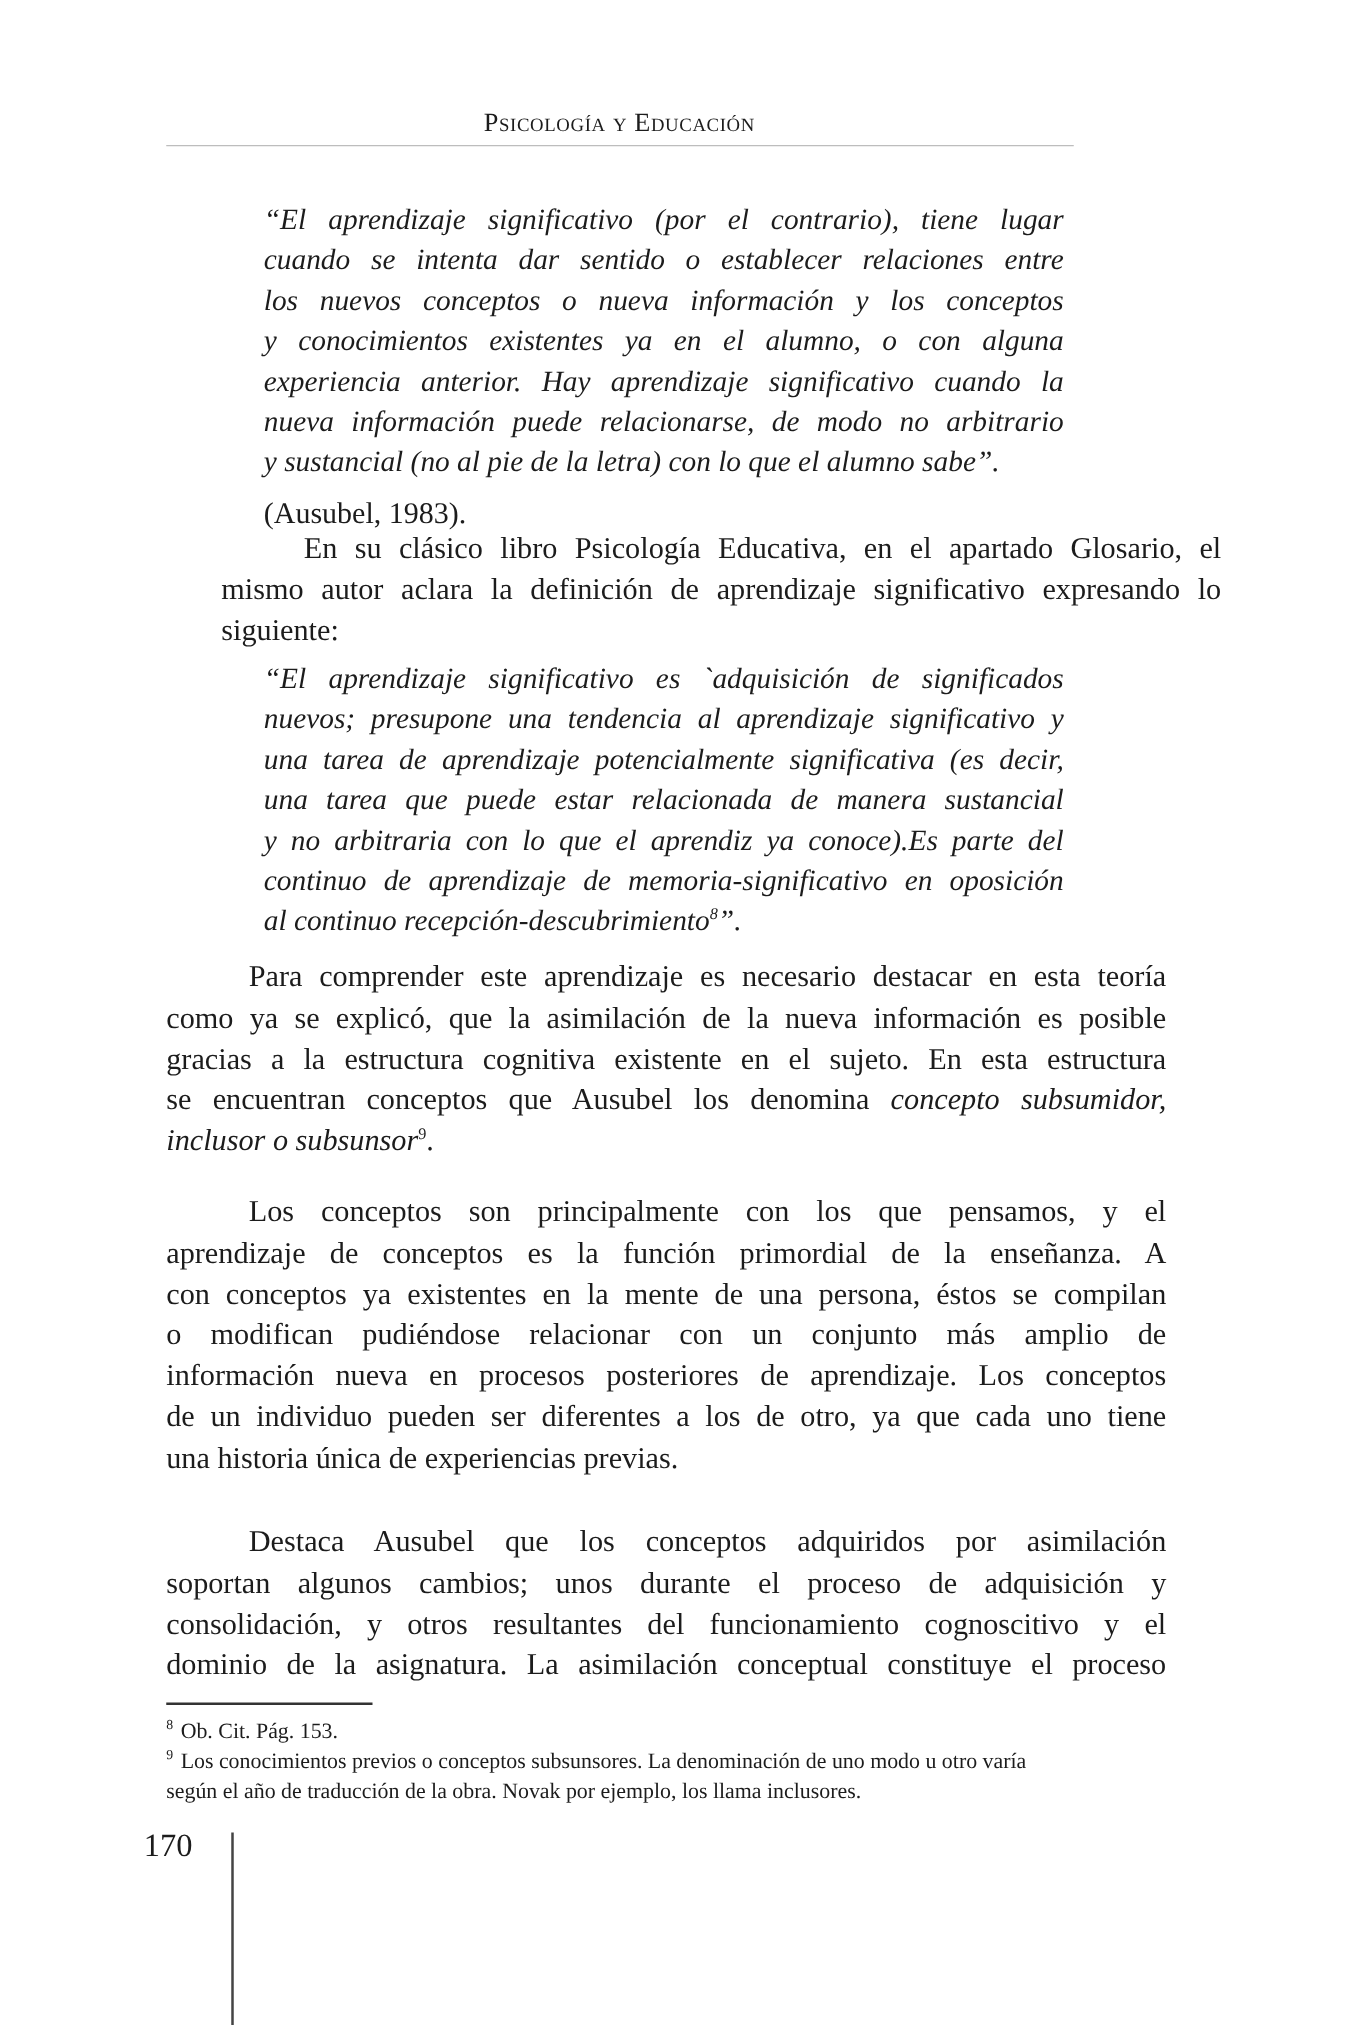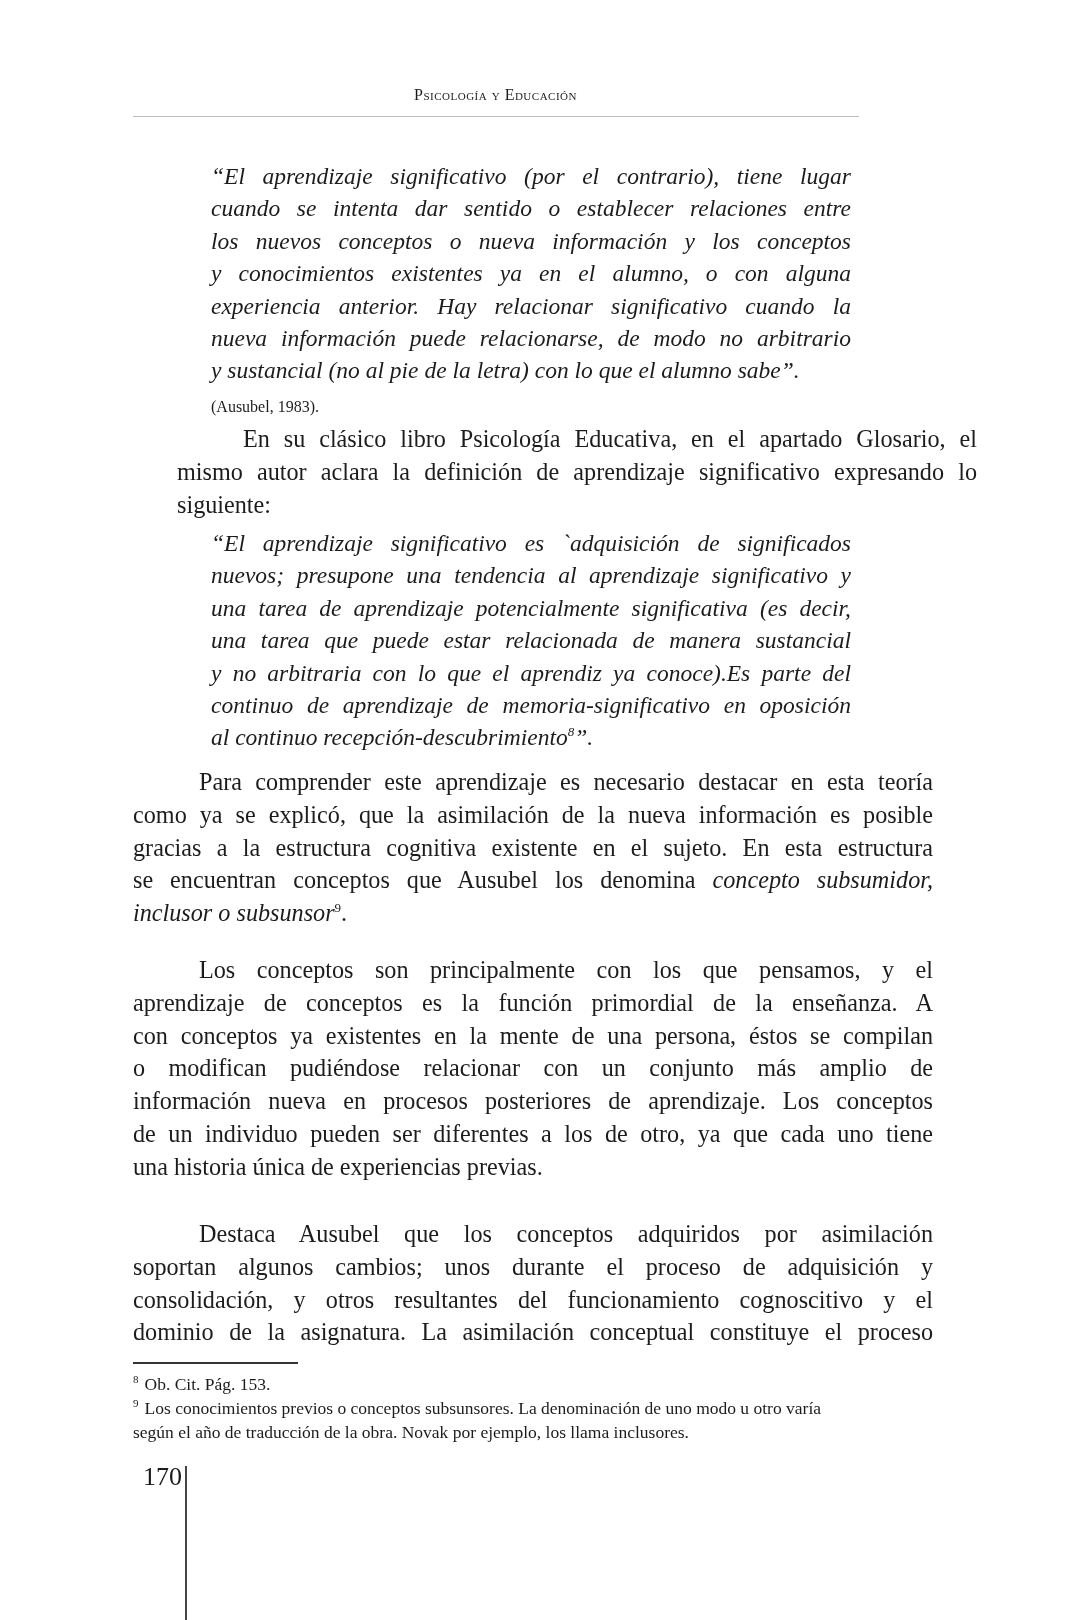--- a/index.html
+++ b/index.html
@@ -4,38 +4,38 @@
   <style>
     html, body { margin: 0; padding: 0; background: #ffffff; }
     body {
       width: 1080px; height: 1620px; position: relative; overflow: hidden;
       font-family: "Liberation Serif", "DejaVu Serif", serif;
       color: #1c1c1c;
     }
     .header {
       position: absolute; left: 132px; top: 86px; width: 727px;
       text-align: center;
-      font-size: 16px; letter-spacing: 0.5px;
+      font-size: 21px; letter-spacing: 0.5px;
       font-variant: small-caps;
       color: #1c1c1c;
     }
     .header-rule {
       position: absolute; left: 133px; top: 116px; width: 726px; height: 1px;
       background: #bdbdbd;
     }
     .quote {
       position: absolute; font-style: italic; font-size: 23.5px;
       line-height: 32.4px; text-align: justify;
     }
     .quote .line { display: block; text-align-last: justify; white-space: nowrap; }
     .quote .line.last { text-align-last: left; }
     .quote1 { left: 211px; top: 160px; width: 640px; }
     .quote2 { left: 211px; top: 527px; width: 640px; }
     .cite {
-      position: absolute; left: 211px; top: 398px; font-size: 16px;
+      position: absolute; left: 211px; top: 398px; font-size: 24px;
     }
     .body-text {
       position: absolute; left: 133px; width: 800px;
       font-size: 24.2px; line-height: 32.8px;
     }
     .body-text .line { display: block; text-align: justify; text-align-last: justify; white-space: nowrap; }
     .body-text .line.last { text-align-last: left; }
     .body-text .indent { padding-left: 66px; }
     .para1 { top: 423px; margin-left: 44px; }
     .para2 { top: 766px; }
@@ -47,41 +47,41 @@
       background: #333;
     }
     .footnotes {
       position: absolute; left: 133px; top: 1372px; width: 790px;
       font-size: 17.5px; line-height: 24px;
     }
     .footnotes .fn { display: block; white-space: nowrap; }
     .footnotes .fn sup { font-size: 11px; margin-right: 6px; }
     .footnotes .fn-cont { display: block; }
     .page-num {
-      position: absolute; left: 143px; top: 1462px; font-size: 26px;
+      position: absolute; left: 115px; top: 1462px; font-size: 26px;
     }
     .page-rule {
       position: absolute; left: 185px; top: 1466px; width: 1.5px; height: 154px;
       background: #444;
     }
   </style>
 </head>
 <body>
 
 <div>
 
   <div class="header">Psicología y Educación</div>
   <div class="header-rule"></div>
 
   <div class="quote quote1">
     <span class="line">“El aprendizaje significativo (por el contrario), tiene lugar</span>
     <span class="line">cuando se intenta dar sentido o establecer relaciones entre</span>
     <span class="line">los nuevos conceptos o nueva información y los conceptos</span>
     <span class="line">y conocimientos existentes ya en el alumno, o con alguna</span>
-    <span class="line">experiencia anterior. Hay relacionar significativo cuando la</span>
+    <span class="line">experiencia anterior. Hay aprendizaje significativo cuando la</span>
     <span class="line">nueva información puede relacionarse, de modo no arbitrario</span>
     <span class="line last">y sustancial (no al pie de la letra) con lo que el alumno sabe”.</span>
   </div>
   <div class="cite">(Ausubel, 1983).</div>
 
   <div class="body-text para1">
     <span class="line indent">En su clásico libro Psicología Educativa, en el apartado Glosario, el</span>
     <span class="line">mismo autor aclara la definición de aprendizaje significativo expresando lo</span>
     <span class="line last">siguiente:</span>
   </div>

